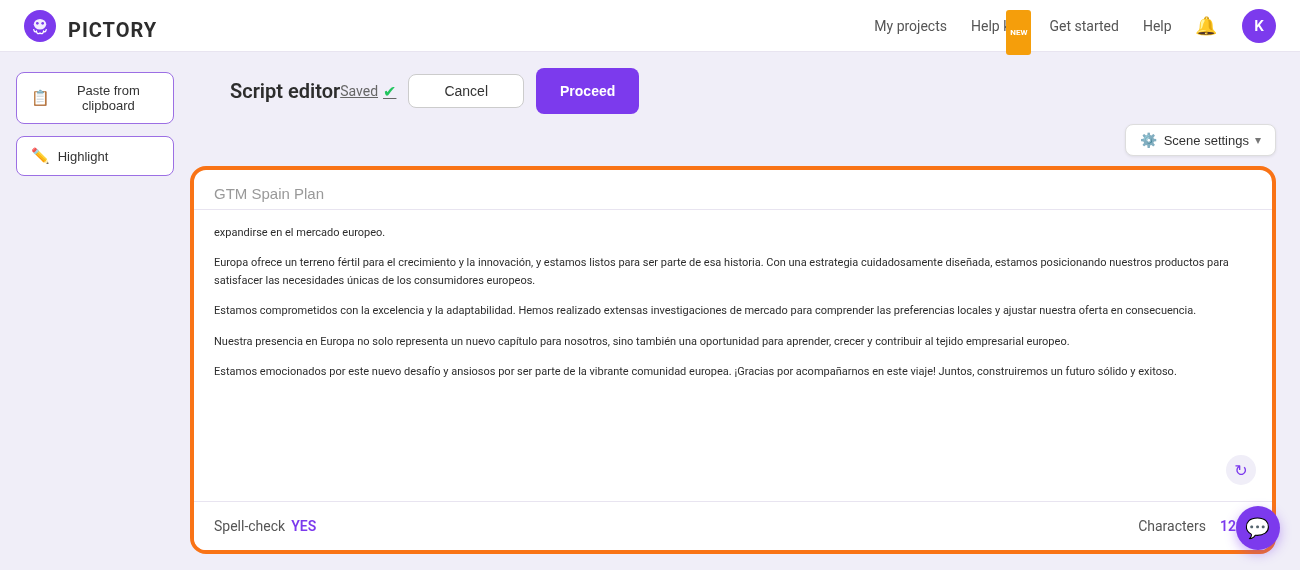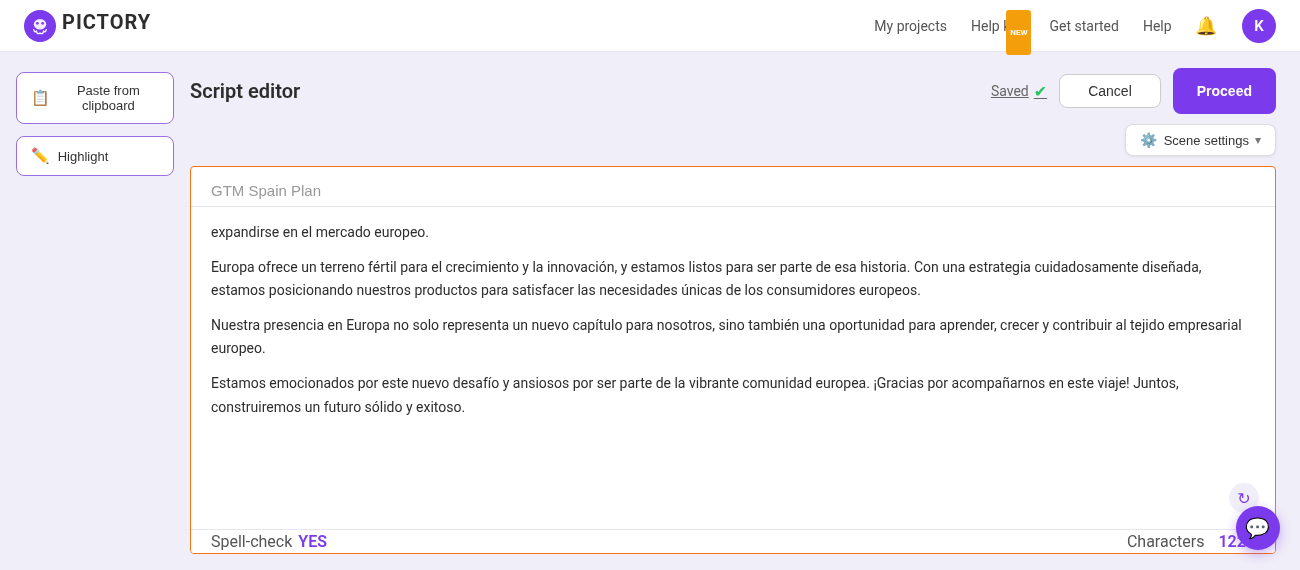--- a/index.html
+++ b/index.html
@@ -17,22 +17,22 @@
       display: flex;
       align-items: center;
       justify-content: space-between;
       padding: 0 24px;
       height: 52px;
       background: #fff;
       border-bottom: 1px solid #e8e4f0;
     }
     .nav-logo {
       display: flex;
-      align-items: flex-start;
-      gap: 6px;
+      align-items: flex-end;
+      gap: 12px;
     }
     .nav-logo-icon {
       width: 32px;
       height: 32px;
     }
     .nav-logo-text {
       font-size: 20px;
       font-weight: 700;
       color: #2d2d2d;
       letter-spacing: 1px;
@@ -124,22 +124,22 @@
       flex: 1;
       padding: 16px 24px 16px 0;
       display: flex;
       flex-direction: column;
     }
 
     
     .content-header {
       display: flex;
       align-items: center;
-      justify-content: space-between;
       margin-bottom: 12px;
+      margin-left: 40px;
     }
     .page-title {
       font-size: 20px;
       font-weight: 600;
       color: #2d2d2d;
     }
     .header-right {
       display: flex;
       align-items: center;
       gap: 12px;
@@ -154,21 +154,21 @@
       text-decoration: underline;
     }
     .saved-check {
       color: #22c55e;
       font-size: 16px;
     }
     .cancel-btn {
       border: 1.5px solid #ccc;
       background: #fff;
       border-radius: 8px;
-      padding: 8px 28px;
+      padding: 8px 35px;
       font-size: 14px;
       cursor: pointer;
       color: #333;
       font-weight: 500;
     }
     .proceed-btn {
       background: #7c3aed;
       color: #fff;
       border: none;
       border-radius: 8px;
@@ -204,22 +204,22 @@
     }
     .scene-settings-btn .chevron {
       font-size: 12px;
       color: #777;
     }
 
     
     .script-editor {
       flex: 1;
       background: #fff;
-      border-radius: 4px;
-      border: 1px solid #f97316;
+      border-radius: 16px;
+      border: 4px solid #f97316;
       overflow: hidden;
       display: flex;
       flex-direction: column;
     }
     .script-editor-name {
       padding: 14px 20px 6px;
       border-bottom: 1px solid #e8e4f0;
     }
     .script-name-input {
       font-size: 15px;
@@ -239,21 +239,21 @@
       position: relative;
     }
     .script-content::-webkit-scrollbar {
       width: 6px;
     }
     .script-content::-webkit-scrollbar-thumb {
       background: #c4b9e0;
       border-radius: 3px;
     }
     .script-paragraph {
-      font-size: 14px;
+      font-size: 11px;
       color: #2d2d2d;
       line-height: 1.65;
       margin-bottom: 12px;
     }
     .script-paragraph:last-child {
       margin-bottom: 0;
     }
     .refresh-icon {
       position: absolute;
       bottom: 16px;
@@ -268,24 +268,24 @@
       cursor: pointer;
       font-size: 16px;
       color: #7c3aed;
     }
 
     
     .script-footer {
       display: flex;
       justify-content: space-between;
       align-items: center;
-      padding: 2px 20px;
+      padding: 16px 20px;
       border-top: 1px solid #e8e4f0;
       background: #fff;
-      font-size: 16px;
+      font-size: 14px;
       color: #555;
     }
     .spell-check-area {
       display: flex;
       gap: 6px;
       align-items: center;
     }
     .spell-check-yes {
       color: #7c3aed;
       font-weight: 600;
@@ -386,20 +386,21 @@
 
     <div class="script-editor">
 
       <div class="script-editor-name">
         <input class="script-name-input" type="text" value="GTM Spain Plan" placeholder="name" style="">
       </div>
 
       <div class="script-content">
         <p class="script-paragraph">expandirse en el mercado europeo.</p>
         <p class="script-paragraph">Europa ofrece un terreno fértil para el crecimiento y la innovación, y estamos listos para ser parte de esa historia. Con una estrategia cuidadosamente diseñada, estamos posicionando nuestros productos para satisfacer las necesidades únicas de los consumidores europeos.</p>
+        <p class="script-paragraph">Estamos comprometidos con la excelencia y la adaptabilidad. Hemos realizado extensas investigaciones de mercado para comprender las preferencias locales y ajustar nuestra oferta en consecuencia.</p>
         <p class="script-paragraph">Nuestra presencia en Europa no solo representa un nuevo capítulo para nosotros, sino también una oportunidad para aprender, crecer y contribuir al tejido empresarial europeo.</p>
         <p class="script-paragraph">Estamos emocionados por este nuevo desafío y ansiosos por ser parte de la vibrante comunidad europea. ¡Gracias por acompañarnos en este viaje! Juntos, construiremos un futuro sólido y exitoso.</p>
         <div class="refresh-icon">↻</div>
       </div>
 
       <div class="script-footer">
         <div class="spell-check-area">
           <span>Spell-check</span>
           <span class="spell-check-yes">YES</span>
         </div>

